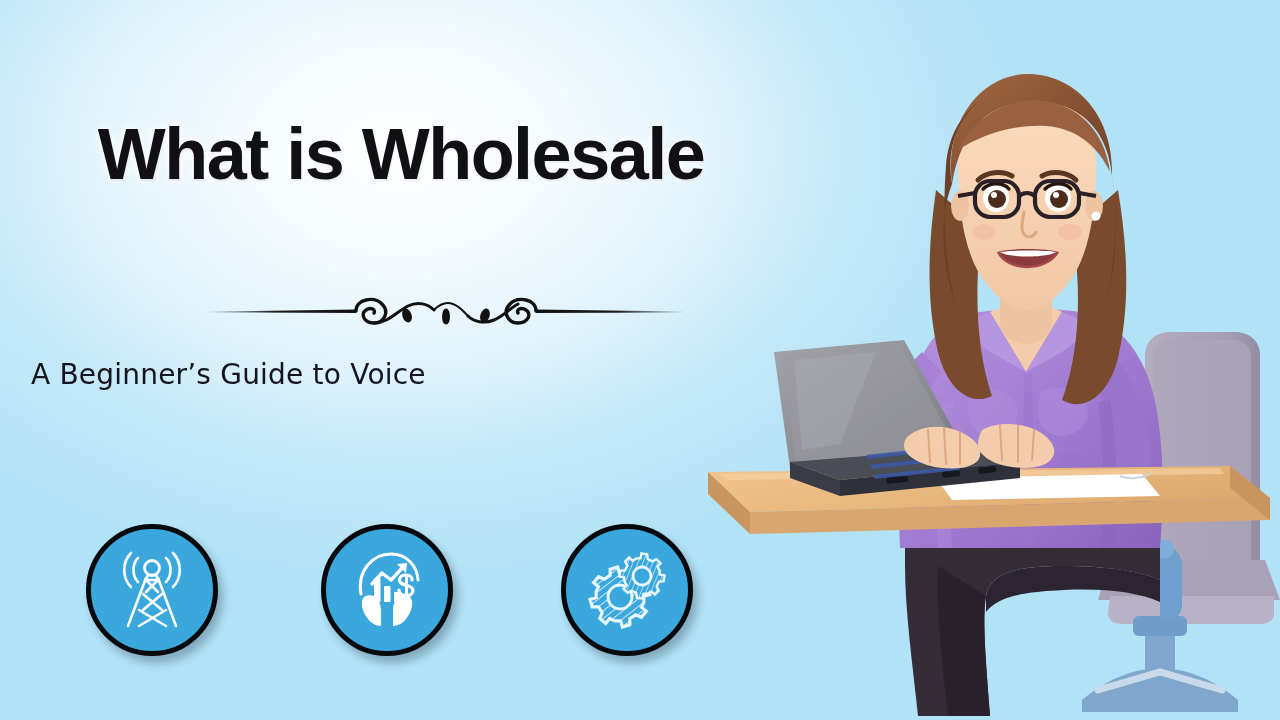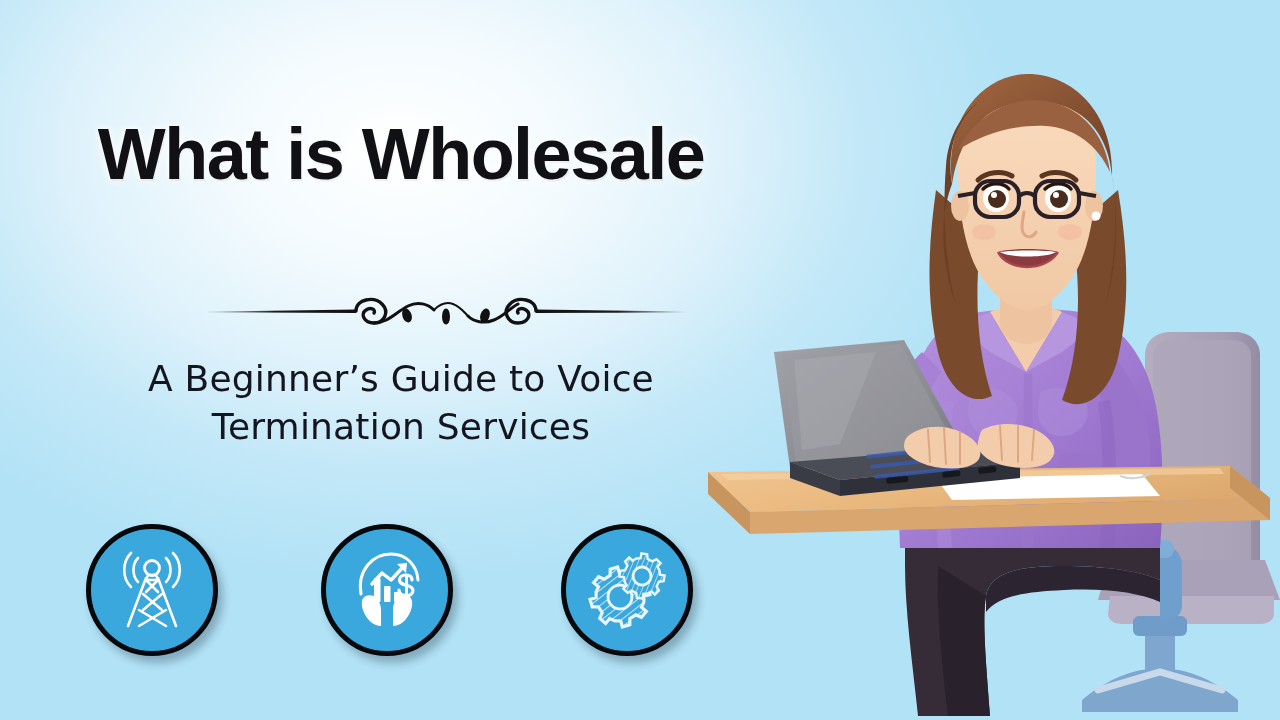--- a/index.html
+++ b/index.html
@@ -33,24 +33,24 @@
   #title-line-1 { top:118px; }
   #title-line-2 { top:200px; }
 
   
   #divider {
     position:absolute; left:175px; top:292px; width:480px; height:40px;
   }
   #divider svg { display:block; width:480px; height:40px; }
 
   .subtitle-line {
-    position:absolute; width:740px; text-align:center;
+    position:absolute; width:740px; text-align:left;
     font-family:"DejaVu Sans", sans-serif;
     font-weight:normal; color:#15151f;
-    font-size:36px; line-height:1.05;
+    font-size:28px; line-height:1.05;
     letter-spacing:0.2px;
   }
   #subtitle-line-1 { top:360px; }
   #subtitle-line-2 { top:408px; }
 
   
   #icon-row { position:absolute; left:0; top:520px; width:740px; height:150px; }
   .icon-badge {
     position:absolute; top:4px;
     width:132px; height:132px; border-radius:50%;
@@ -111,21 +111,20 @@
         <g fill="#111111">
           <ellipse cx="201" cy="23.5" rx="4.6" ry="7.2" transform="rotate(-18 201 23.5)"></ellipse>
           <ellipse cx="240" cy="24.5" rx="4.0" ry="8.0"></ellipse>
           <ellipse cx="279" cy="23.5" rx="4.6" ry="7.2" transform="rotate(18 279 23.5)"></ellipse>
         </g>
       </svg>
     </div>
 
     <div class="subtitle-line" id="subtitle-line-1">A Beginner’s Guide to Voice</div>
 
-    <div class="subtitle-line" id="subtitle-line-2">Termination Services</div>
   </div>
 
   <div id="icon-row">
 
     <div class="icon-badge" id="icon-badge-1">
       <svg width="92" height="92" viewBox="0 0 92 92" xmlns="http://www.w3.org/2000/svg">
         <g fill="none" stroke="#ffffff" stroke-width="2.6" stroke-linecap="round">
 
           <path d="M32,14 C26,20 26,32 32,38"></path>
           <path d="M25,9 C16,18 16,34 25,43"></path>

